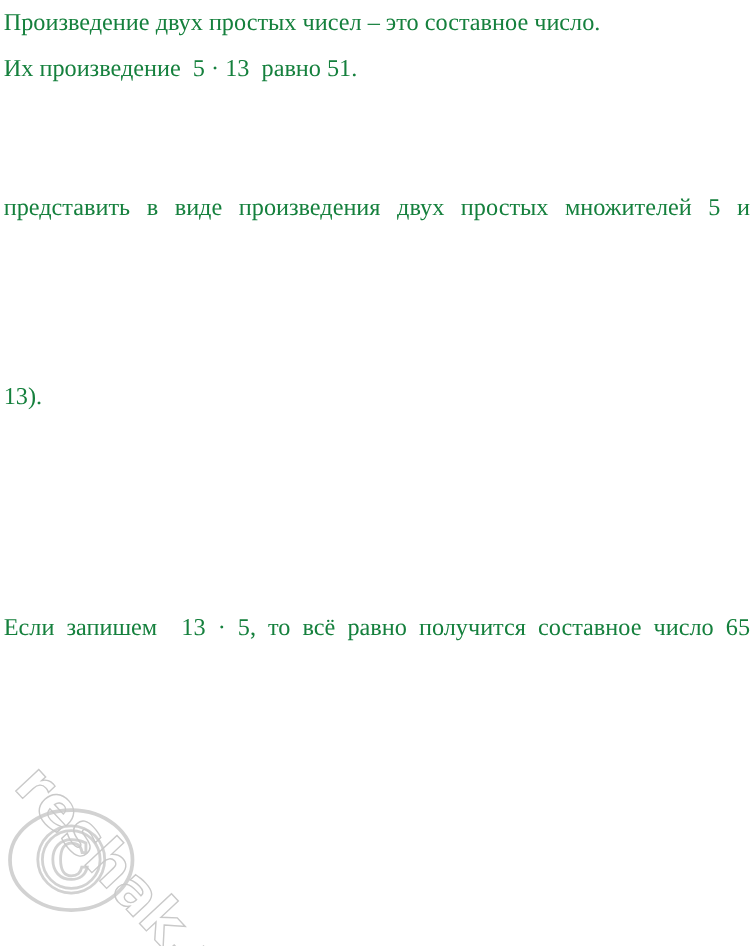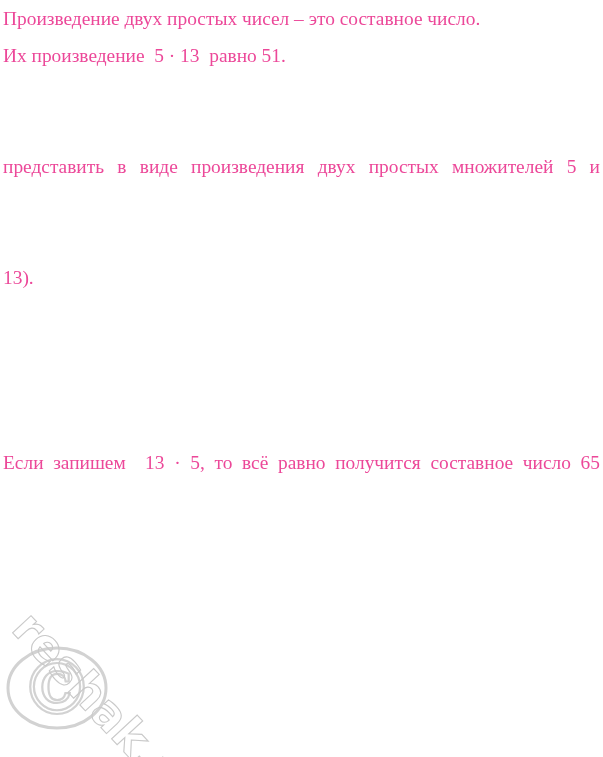--- a/index.html
+++ b/index.html
@@ -61,34 +61,35 @@
     left: 3px;
     top: 0;
     width: 597px;
     z-index: 2;
   }
   .para {
     margin: 0;
     padding: 0;
     font-size: 19.4px;
     line-height: 37px;
-    color: #ec4899;
+    color: #15803d;
     text-align: left;
     white-space: pre-wrap;
   }
   
   .jline {
     display: block;
     text-align: justify;
     text-align-last: justify;
     white-space: pre;
   }
   .jline.last {
     text-align: left;
     text-align-last: left;
+    margin-top: 40px;
   }
 </style>
 </head>
 <body>
 
 <div id="watermark">
   <svg viewBox="0 0 210 167" xmlns="http://www.w3.org/2000/svg">
 
     <g>
       <ellipse class="wm-ring" cx="57" cy="98" rx="49" ry="40"></ellipse>

